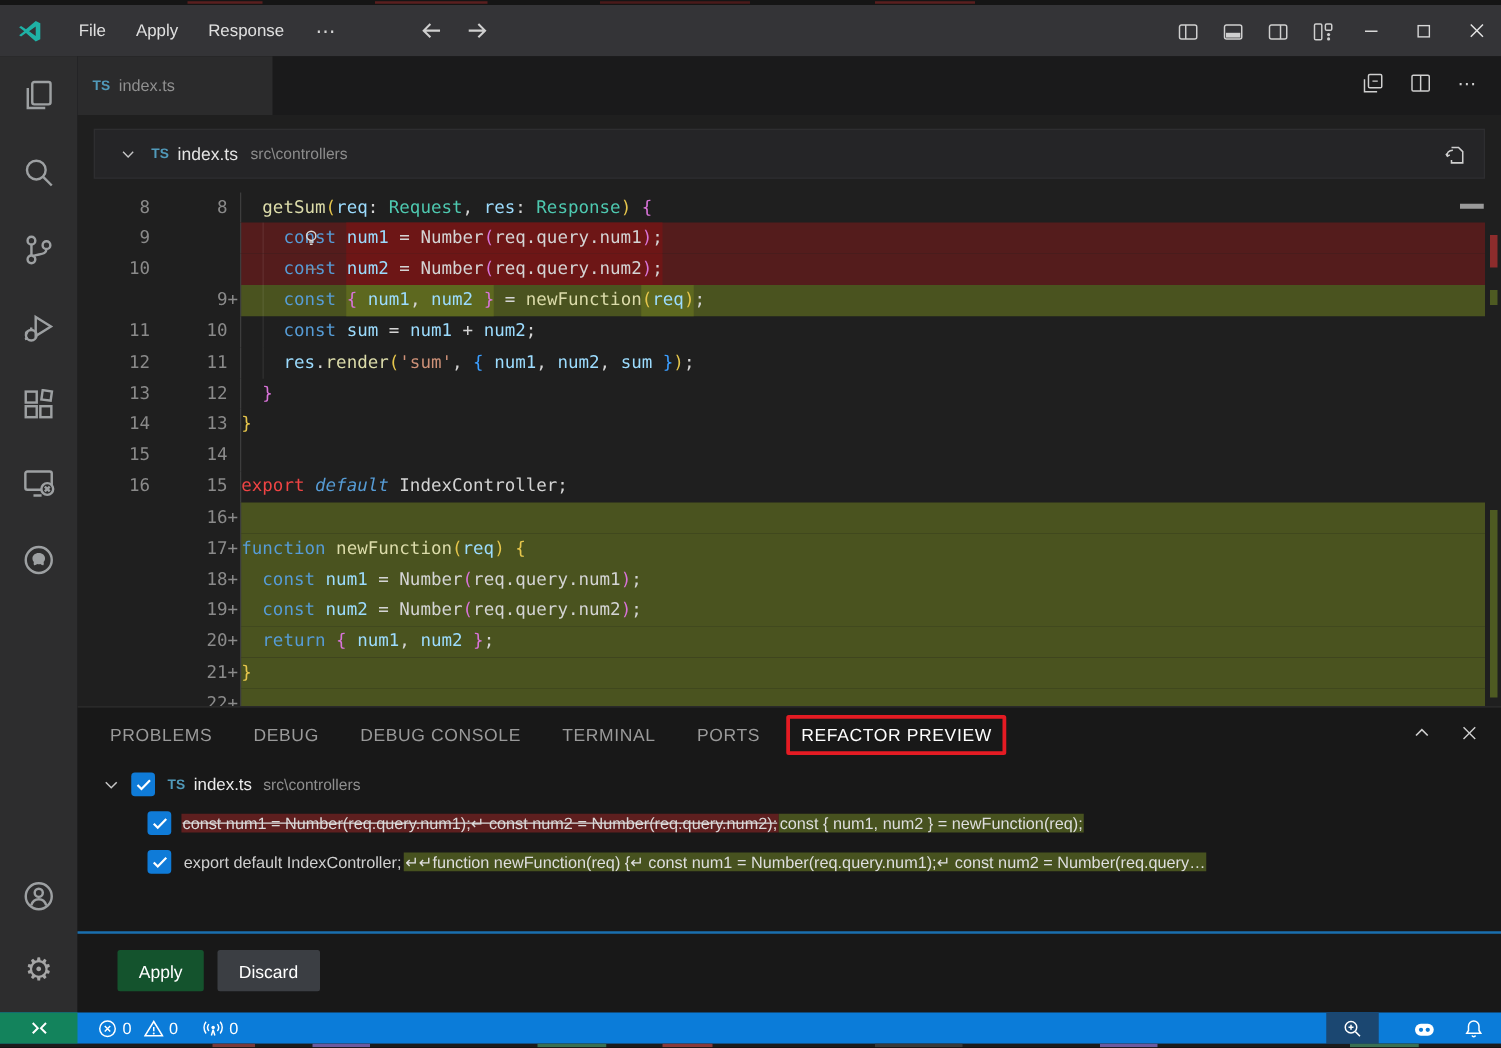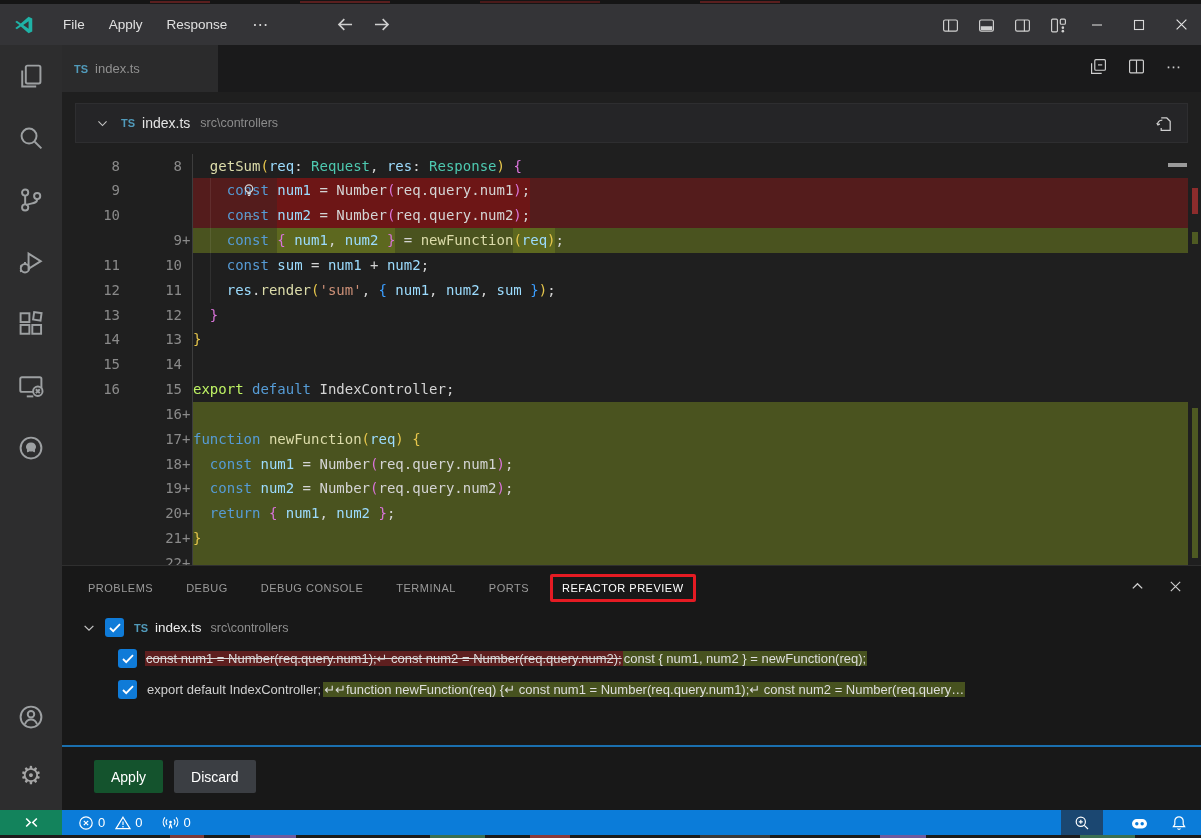--- a/index.html
+++ b/index.html
@@ -66,21 +66,21 @@
   .add .cbox{background:#5d681f}
   .guide{position:absolute;left:16.8px;top:0;bottom:0;width:1px;background:rgba(255,255,255,0.08)}
   .tok{position:relative}
   .mark{position:absolute;left:177px;top:0;width:20px;height:24.85px;display:flex;align-items:center;justify-content:center;z-index:2}
   .ruler-dash{left:1106px;top:71px;width:19px;height:4px;background:#9a9a9a;position:absolute}
   .rm{position:absolute;left:1130px;width:6px}
 
   
   .panel{left:62px;top:565px;width:1139px;height:245px;background:#181818;border-top:1px solid #2f2f2f}
   .ptabs{display:flex;align-items:center;height:43px;padding-left:26px}
-  .ptab{color:#9a9a9a;font-size:11px;letter-spacing:.5px;margin-right:33px;position:relative;white-space:nowrap}
+  .ptab{color:#9a9a9a;font-size:14px;letter-spacing:.5px;margin-right:33px;position:relative;white-space:nowrap}
   .ptab.active{color:#fff}
   .redbox{position:absolute;left:-12px;right:-12px;top:-8px;bottom:-8px;border:3px solid #e51b23;border-radius:2px}
   .pactions{position:absolute;right:18px;top:13px;display:flex;gap:23px}
   .tree{position:absolute;left:0;top:46px;width:1139px}
   .trow{height:31px;display:flex;align-items:center}
   .trow.file{padding-left:20px}
   .trow.change{padding-left:56px}
   .checkbox{width:19px;height:19px;background:#0f7bd8;border-radius:3px;flex:none;
     display:flex;align-items:center;justify-content:center}
   .tree .chev{margin-right:9px}
@@ -354,21 +354,21 @@
         <div class="crow ctx">
           <span class="g1">15</span>
           <span class="g2">14</span>
           <span class="gp"></span>
           <span class="ctext"></span>
         </div>
         <div class="crow ctx">
           <span class="g1">16</span>
           <span class="g2">15</span>
           <span class="gp"></span>
-          <span class="ctext"><span class="tok" style="color: #bef264;">export</span><span class="tok" style="color: rgb(212, 212, 212);"> </span><span class="tok" style="color: rgb(86, 156, 214);">default</span><span class="tok" style="color: rgb(212, 212, 212);"> </span><span class="tok" style="color: rgb(212, 212, 212);">IndexController;</span></span>
+          <span class="ctext"><span class="tok" style="color: #ef4444;">export</span><span class="tok" style="color: rgb(212, 212, 212);"> </span><span class="tok" style="color: rgb(86, 156, 214); font-style: italic;">default</span><span class="tok" style="color: rgb(212, 212, 212);"> </span><span class="tok" style="color: rgb(212, 212, 212);">IndexController;</span></span>
         </div>
         <div class="crow add">
           <span class="g1"></span>
           <span class="g2">16</span>
           <span class="gp">+</span>
           <span class="ctext"></span>
         </div>
         <div class="crow add">
           <span class="g1"></span>
           <span class="g2">17</span>

